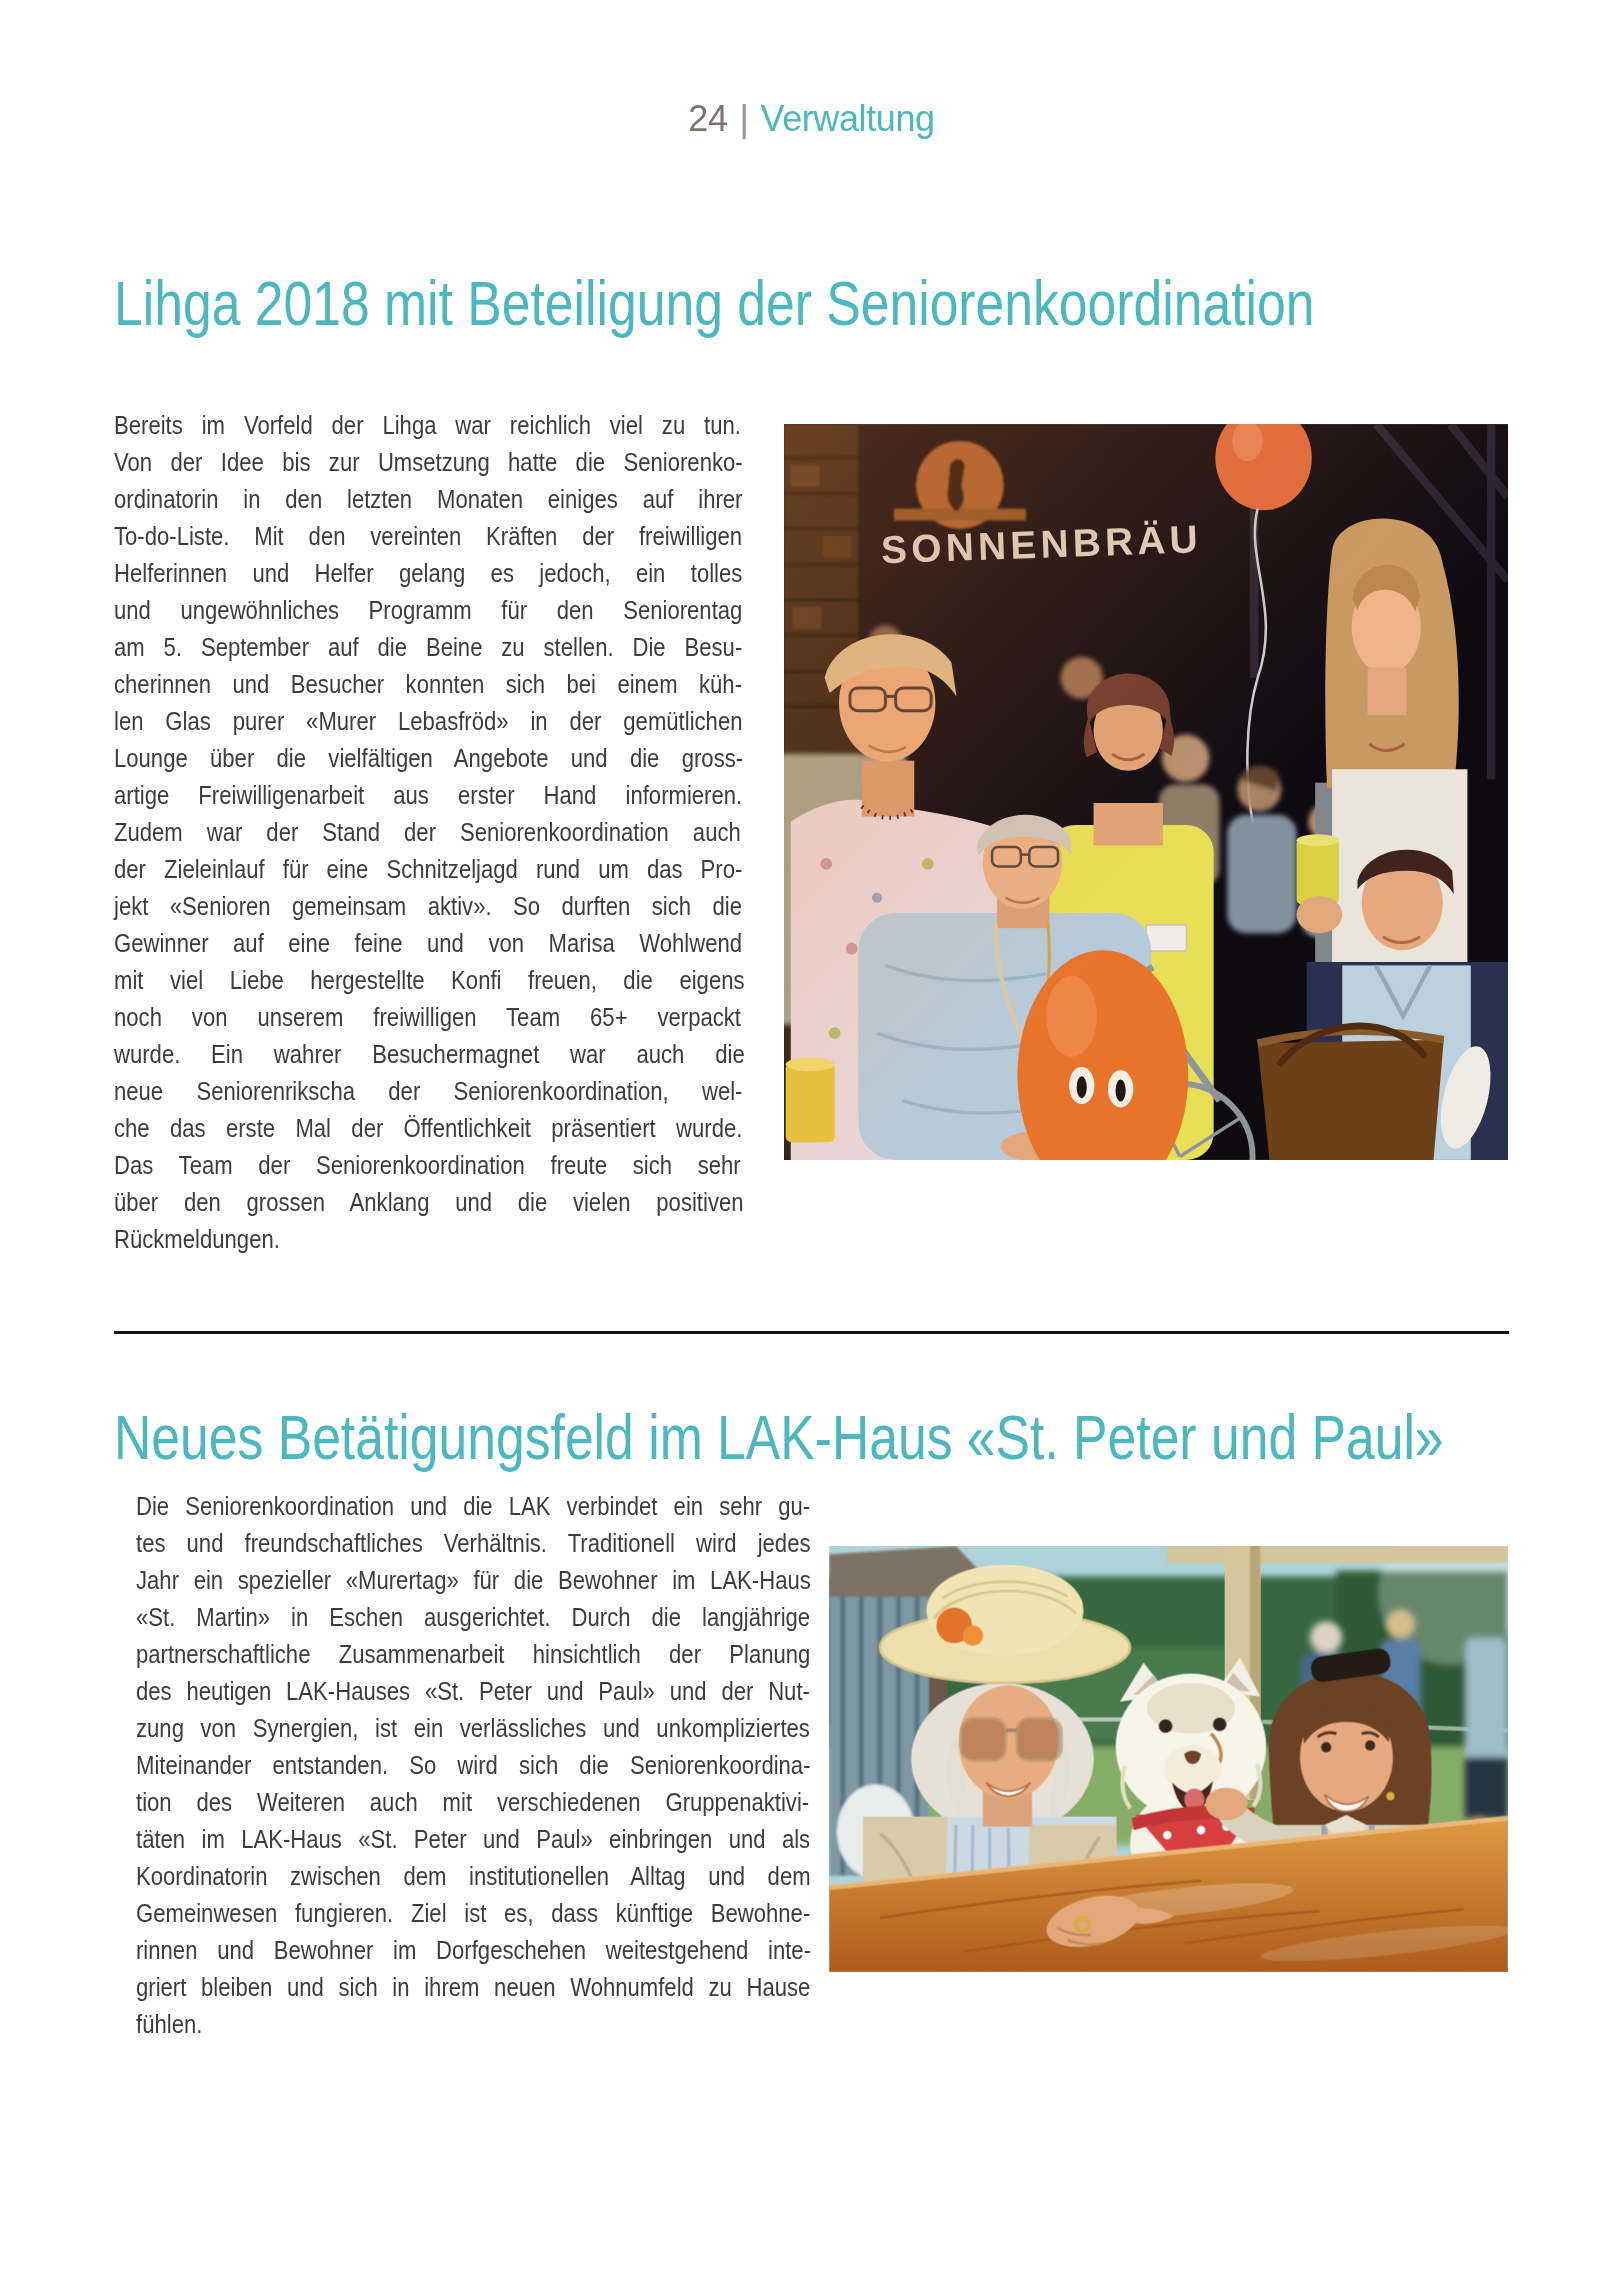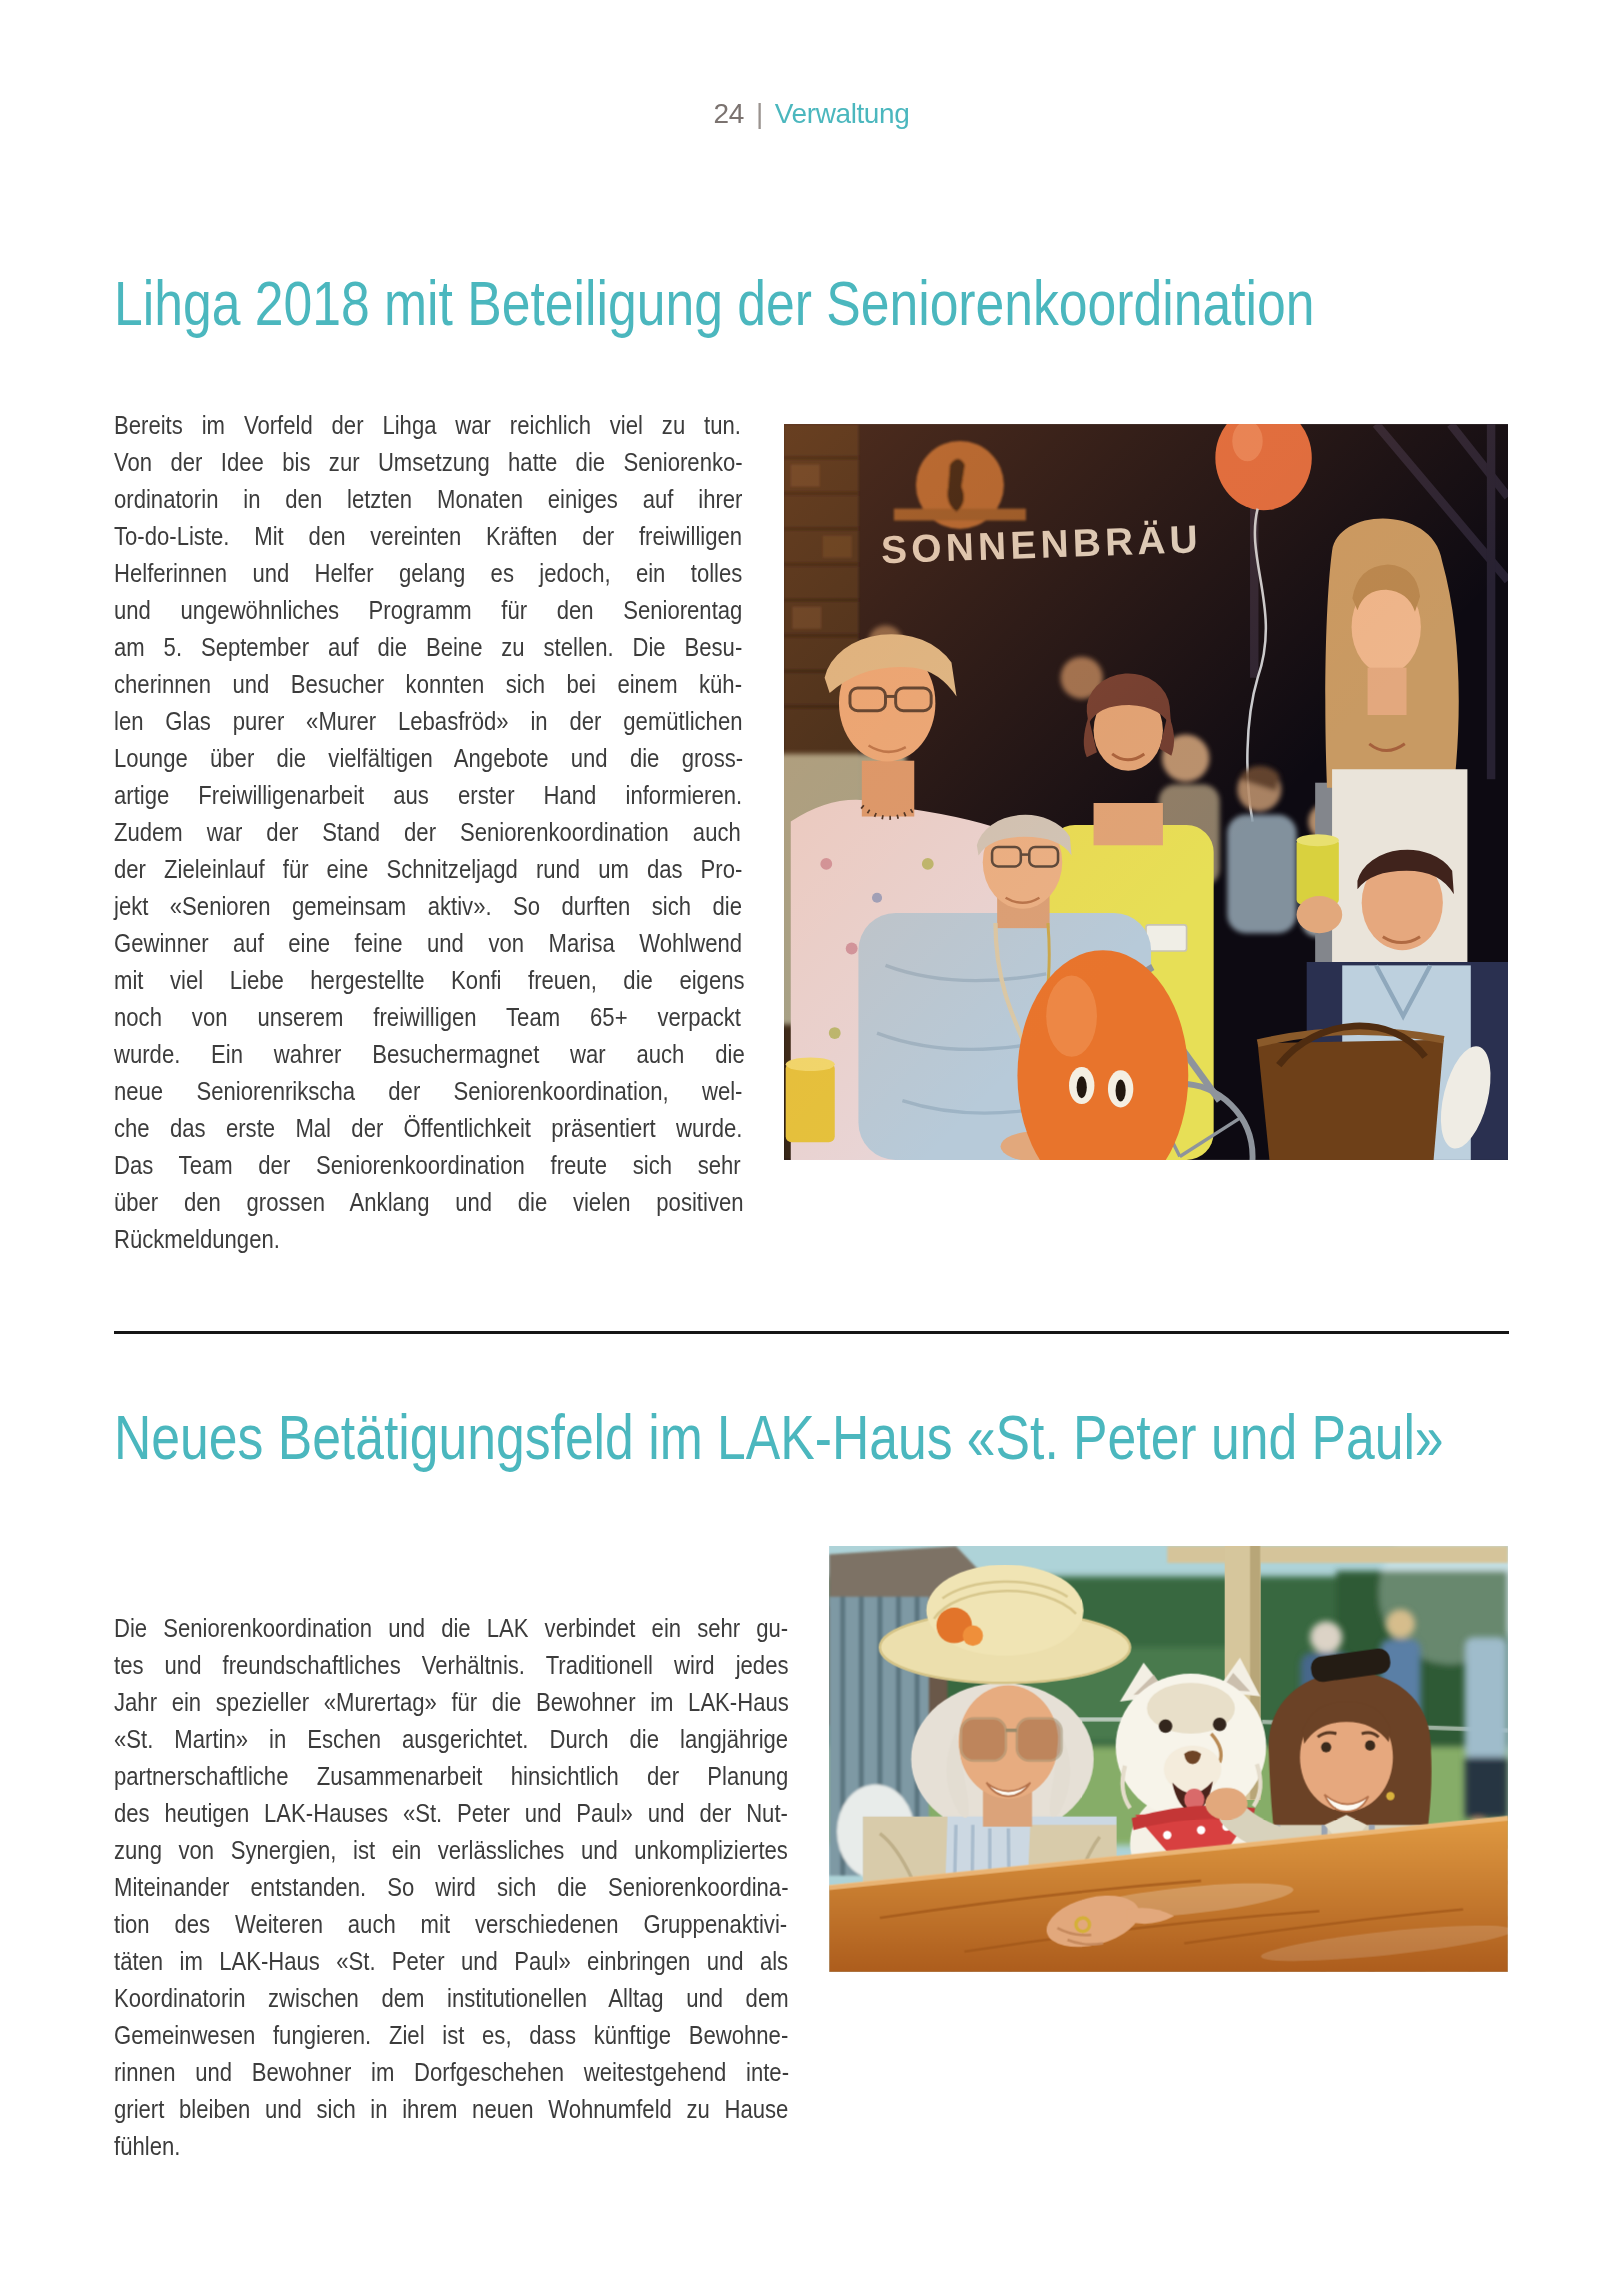--- a/index.html
+++ b/index.html
@@ -2,37 +2,37 @@
 <html style="--teal: #4bb7be; --header_gray: #7b7370; --text_gray: #3c3c3c; --footer_gray: #8e8a87; --yellow: #f6d342; --divider: #161616;font-size:13.5px"><head>
 <meta charset="utf-8">
 <style>
   html,body{margin:0;padding:0;background:#ffffff;}
   body{width:1623px;height:2295px;position:relative;overflow:hidden;
        font-family:"Liberation Sans",sans-serif;}
   .page{position:absolute;inset:0;background:#ffffff;}
 
   
   .pg-header{position:absolute;left:0;right:0;top:98px;text-align:center;
-             font-size:28px;letter-spacing:-0.4px;}
+             font-size:36px;letter-spacing:-0.4px;}
   .pg-header .num{color:var(--header_gray,#7b7370);}
   .pg-header .sep{color:#9a938f;padding:0 12px;font-weight:300;}
   .pg-header .sec{color:var(--teal,#4bb7be);}
 
   
   .art-title{position:absolute;left:114px;margin:0;font-weight:400;
              font-size:63px;line-height:63px;color:var(--teal,#4bb7be);
              transform:scaleX(.82);transform-origin:0 50%;white-space:nowrap;
              letter-spacing:0;}
   #title1{top:272px;}
   #title2{top:1406px;}
 
   
   .article-body{position:absolute;left:114px;overflow:visible;}
   #body1{top:407px;width:632px;}
-  #body2{top:1610px;width:679px;}
+  #body2{top:1488px;width:679px;margin-left:22px;}
   .jwrap{transform:scaleX(.85);transform-origin:0 0;}
   #body1 .jwrap{width:744px;}
   #body2 .jwrap{width:799px;}
   .jline{display:block;white-space:nowrap;height:37px;line-height:37px;
          font-size:26px;color:var(--text_gray,#3c3c3c);text-align:left;}
 
   
   figure{margin:0;padding:0;position:absolute;}
   #photo1{left:784px;top:424px;width:724px;height:736px;}
   #photo2{left:829px;top:1546px;width:679px;height:426px;}

